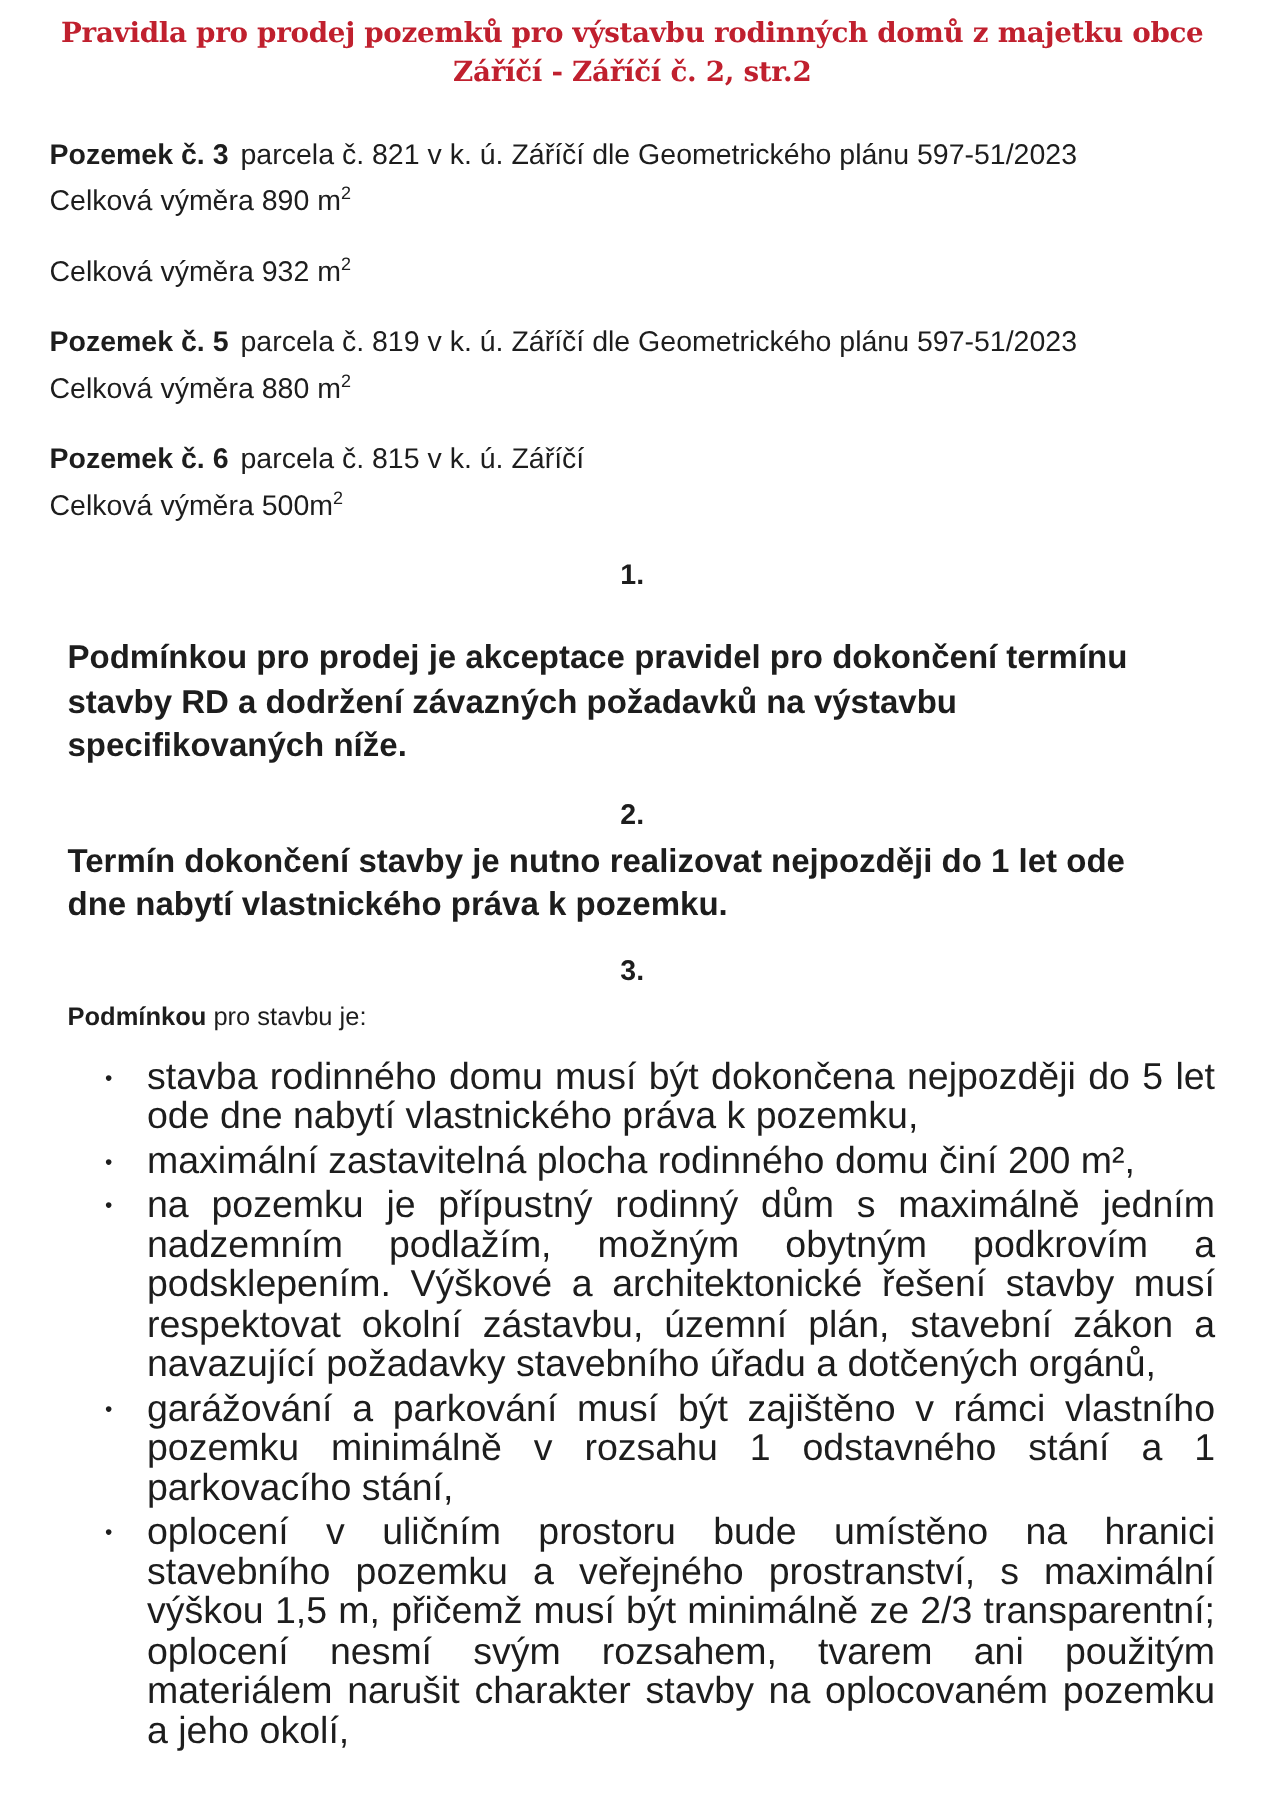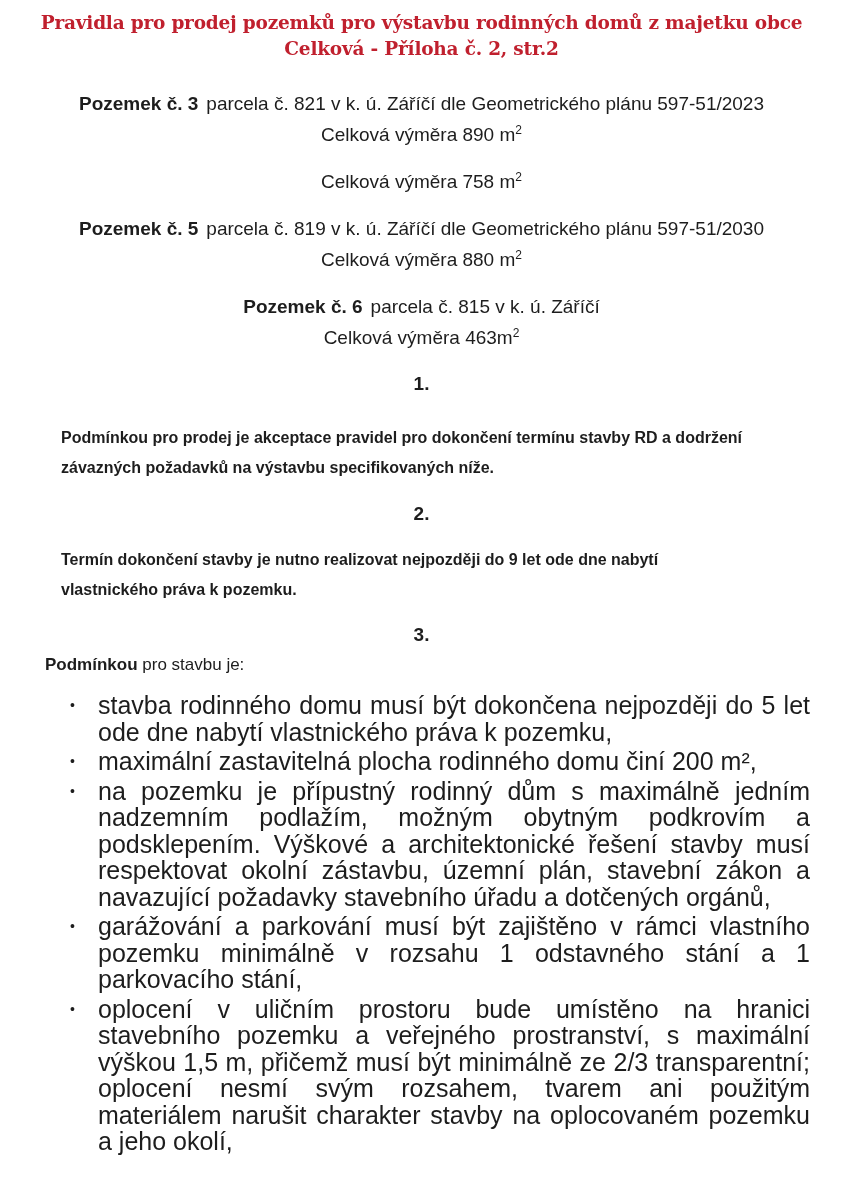--- a/index.html
+++ b/index.html
@@ -30,46 +30,46 @@
     line-height: 26px;
     letter-spacing: -0.2px;
     color: #c0202e;
   }
   
   .parcel {
     margin: 0 0 16px 0;
     font-size: 19px;
     line-height: 31px;
   }
-  .parcel p { margin: 0; text-align: center; }
+  .parcel p { margin: 0; }
   .parcel-label { font-weight: bold; }
   .parcel-detail { margin-left: 8px; }
   .parcel-area sup {
     font-size: 12px;
     line-height: 0;
     vertical-align: super;
   }
   
   .sec-num {
     text-align: center;
     font-weight: bold;
     font-size: 19px;
     line-height: 30px;
     margin: 0;
   }
   .sec-num-1 { margin-top: 13px; margin-bottom: 24px; }
   .sec-num-2 { margin-top: 17px; margin-bottom: 0; }
   .sec-num-3 { margin-top: 15px; margin-bottom: 0; }
   
   .cond-para {
-    margin: 16px;
+    margin: 0;
     padding-left: 12px;
     padding-right: 40px;
     font-weight: bold;
-    font-size: 16px;
+    font-size: 22px;
     line-height: 29.5px;
   }
   
   .lead-line {
     margin: 0;
     padding-left: 12px;
     font-size: 17px;
     line-height: 30px;
   }
   .lead-bold { font-weight: bold; }
@@ -97,47 +97,47 @@
     color: #1d1d1d;
   }
 </style>
 </head>
 <body>
 
 <div class="page">
 
   <h1 class="doc-title">
     <div>Pravidla pro prodej pozemků pro výstavbu rodinných domů z majetku obce</div>
-    <div>Celková - Příloha č. 2, str.2</div>
+    <div>Záříčí - Záříčí č. 2, str.2</div>
   </h1>
 
   <div class="parcel">
     <p><span class="parcel-label">Pozemek č. 3</span><span class="parcel-detail">parcela č. 821 v k. ú. Záříčí dle Geometrického plánu 597-51/2023</span></p>
     <p class="parcel-area"><span>Celková výměra 890 m</span><sup>2</sup></p>
   </div>
 
   <div class="parcel">
-    <p class="parcel-area"><span>Celková výměra 758 m</span><sup>2</sup></p>
+    <p class="parcel-area"><span>Celková výměra 932 m</span><sup>2</sup></p>
   </div>
 
   <div class="parcel">
-    <p><span class="parcel-label">Pozemek č. 5</span><span class="parcel-detail">parcela č. 819 v k. ú. Záříčí dle Geometrického plánu 597-51/2030</span></p>
+    <p><span class="parcel-label">Pozemek č. 5</span><span class="parcel-detail">parcela č. 819 v k. ú. Záříčí dle Geometrického plánu 597-51/2023</span></p>
     <p class="parcel-area"><span>Celková výměra 880 m</span><sup>2</sup></p>
   </div>
 
   <div class="parcel">
     <p><span class="parcel-label">Pozemek č. 6</span><span class="parcel-detail">parcela č. 815 v k. ú. Záříčí</span></p>
-    <p class="parcel-area"><span>Celková výměra 463m</span><sup>2</sup></p>
+    <p class="parcel-area"><span>Celková výměra 500m</span><sup>2</sup></p>
   </div>
 
   <p class="sec-num sec-num-1">1.</p>
   <p class="cond-para">Podmínkou pro prodej je akceptace pravidel pro dokončení termínu stavby RD a dodržení závazných požadavků na výstavbu specifikovaných níže.</p>
 
   <p class="sec-num sec-num-2">2.</p>
-  <p class="cond-para">Termín dokončení stavby je nutno realizovat nejpozději do 9 let ode dne nabytí vlastnického práva k pozemku.</p>
+  <p class="cond-para">Termín dokončení stavby je nutno realizovat nejpozději do 1 let ode dne nabytí vlastnického práva k pozemku.</p>
 
   <p class="sec-num sec-num-3">3.</p>
   <p class="lead-line"><span class="lead-bold">Podmínkou</span><span> pro stavbu je:</span></p>
 
   <ul class="bullets">
     <li>stavba rodinného domu musí být dokončena nejpozději do 5 let ode dne nabytí vlastnického práva k pozemku,</li>
     <li>maximální zastavitelná plocha rodinného domu činí 200 m²,</li>
     <li>na pozemku je přípustný rodinný dům s maximálně jedním nadzemním podlažím, možným obytným podkrovím a podsklepením. Výškové a architektonické řešení stavby musí respektovat okolní zástavbu, územní plán, stavební zákon a navazující požadavky stavebního úřadu a dotčených orgánů,</li>
     <li>garážování a parkování musí být zajištěno v rámci vlastního pozemku minimálně v rozsahu 1 odstavného stání a 1 parkovacího stání,</li>
     <li>oplocení v uličním prostoru bude umístěno na hranici stavebního pozemku a veřejného prostranství, s maximální výškou 1,5 m, přičemž musí být minimálně ze 2/3 transparentní; oplocení nesmí svým rozsahem, tvarem ani použitým materiálem narušit charakter stavby na oplocovaném pozemku a jeho okolí,</li>

